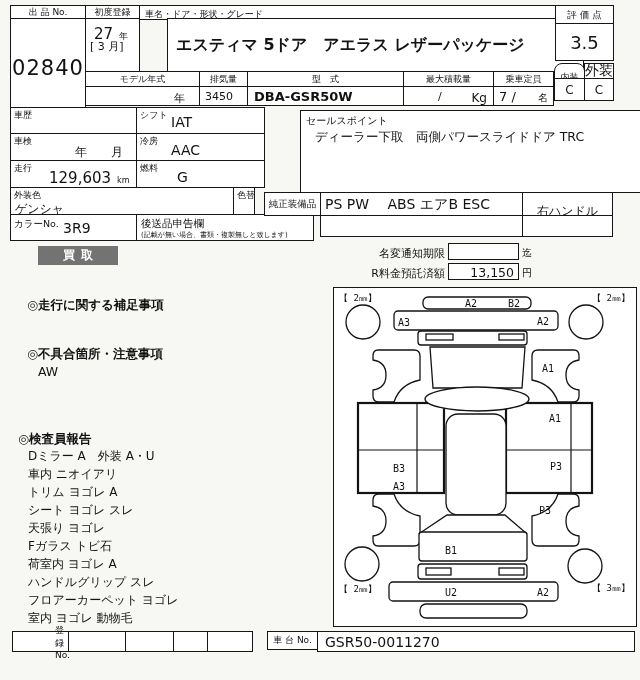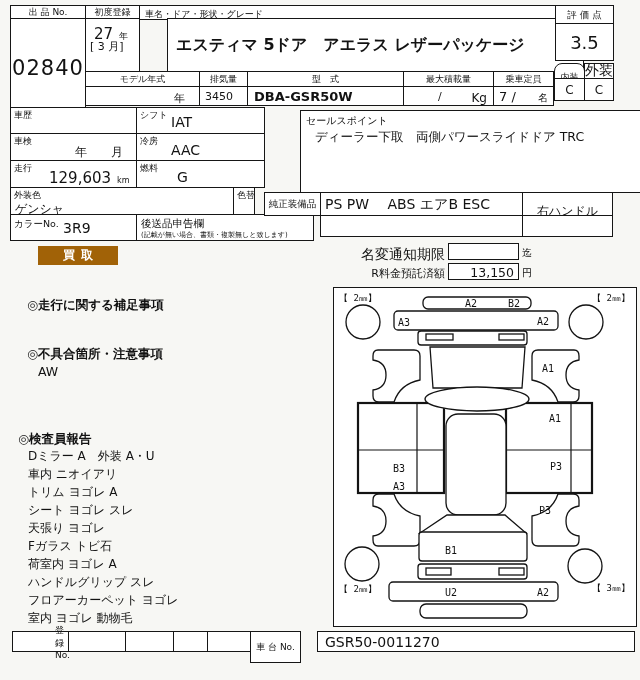--- a/index.html
+++ b/index.html
@@ -6,21 +6,21 @@
   body{
     width:640px;height:680px;position:relative;
     background:#f7f7f4;color:#121212;
     font-family:"DejaVu Sans","Liberation Sans",sans-serif;
     -webkit-font-smoothing:antialiased;
   }
   .cell{position:absolute;box-sizing:border-box;border:1.5px solid #161616;background:#fff;}
   .lbl{position:absolute;top:1px;left:3px;font-size:9px;white-space:nowrap;letter-spacing:0;}
   .ctr{display:flex;align-items:center;justify-content:center;}
   .txt{position:absolute;white-space:nowrap;}
-  .badge{position:absolute;background:#a16207;color:#fff;display:flex;align-items:center;justify-content:center;text-align:right;}
+  .badge{position:absolute;background:#737373;color:#fff;display:flex;align-items:center;justify-content:center;text-align:right;}
   svg text{font-family:"DejaVu Sans Mono","Liberation Mono",monospace;fill:#111;}
   svg .shape{fill:#fff;stroke:#131313;stroke-width:1.3px;}
   svg .bold{stroke-width:2.2px;}
   svg .thin{fill:none;stroke:#131313;stroke-width:1.2px;}
 </style>
 </head>
 <body>
 
 <div class="cell ctr" style="left:10px;top:5px;width:76px;height:15px;font-size:9px;">
     <span>出 品 No.</span>
@@ -154,21 +154,21 @@
 <div class="cell ctr" style="left:522px;top:192px;width:91px;height:38px;font-size:12px;">
     <span>右ハンドル</span>
   </div>
 <div class="cell" style="left:320px;top:215px;width:203px;height:22px;"></div>
 <div class="cell" style="left:522px;top:215px;width:91px;height:22px;"></div>
 
 <div class="badge" style="left:38px;top:246px;width:80px;height:19px;font-size:12px;font-weight:bold;letter-spacing:6px;padding-left:6px;box-sizing:border-box;">
     <span>買取</span>
   </div>
 
-<div class="txt" style="left:350px;top:246px;width:95px;text-align:right;font-size:14px;">名変通知期限</div>
+<div class="txt" style="left:350px;top:246px;width:95px;text-align:right;font-size:11px;">名変通知期限</div>
 <div class="cell" style="left:448px;top:243px;width:71px;height:17px;"></div>
 <div class="txt" style="left:522px;top:246px;font-size:10px;">迄</div>
 <div class="txt" style="left:350px;top:266px;width:95px;text-align:right;font-size:11px;">R料金預託済額</div>
 <div class="cell" style="left:448px;top:263px;width:71px;height:17px;">
   <span class="txt" style="right:4px;top:1px;font-size:12.5px;">13,150</span>
 </div>
 <div class="txt" style="left:522px;top:266px;font-size:10px;">円</div>
 
 <div class="txt" style="left:27px;top:297px;font-size:12.5px;font-weight:bold;">◎走行に関する補足事項</div>
 <div class="txt" style="left:27px;top:346px;font-size:12.5px;font-weight:bold;">◎不具合箇所・注意事項</div>
@@ -243,18 +243,18 @@
 </div>
 
 <div class="cell ctr" style="left:12px;top:631px;width:57px;height:21px;font-size:9px;padding-left:44px;">
     <span>登 録 No.</span>
   </div>
 <div class="cell" style="left:68px;top:631px;width:58px;height:21px;"></div>
 <div class="cell" style="left:125px;top:631px;width:49px;height:21px;"></div>
 <div class="cell" style="left:173px;top:631px;width:35px;height:21px;"></div>
 <div class="cell" style="left:207px;top:631px;width:46px;height:21px;"></div>
 
-<div class="cell ctr" style="left:250px;top:631px;width:51px;height:32px;font-size:9px;">
+<div class="cell ctr" style="left:267px;top:631px;width:51px;height:19px;font-size:9px;">
     <span>車 台 No.</span>
   </div>
 <div class="cell" style="left:317px;top:631px;width:318px;height:21px;">
   <span class="txt" style="left:7px;top:2px;font-size:14px;">GSR50-0011270</span>
 </div>
 
 </body></html>

